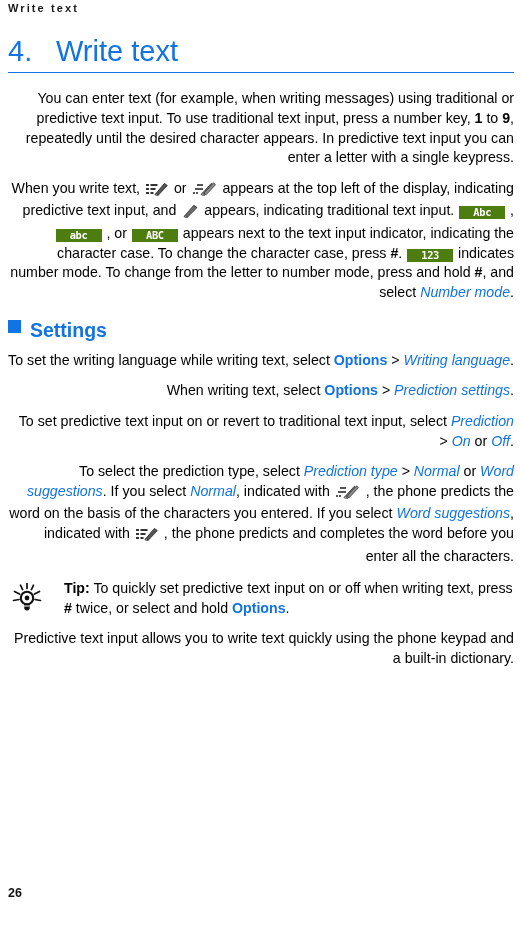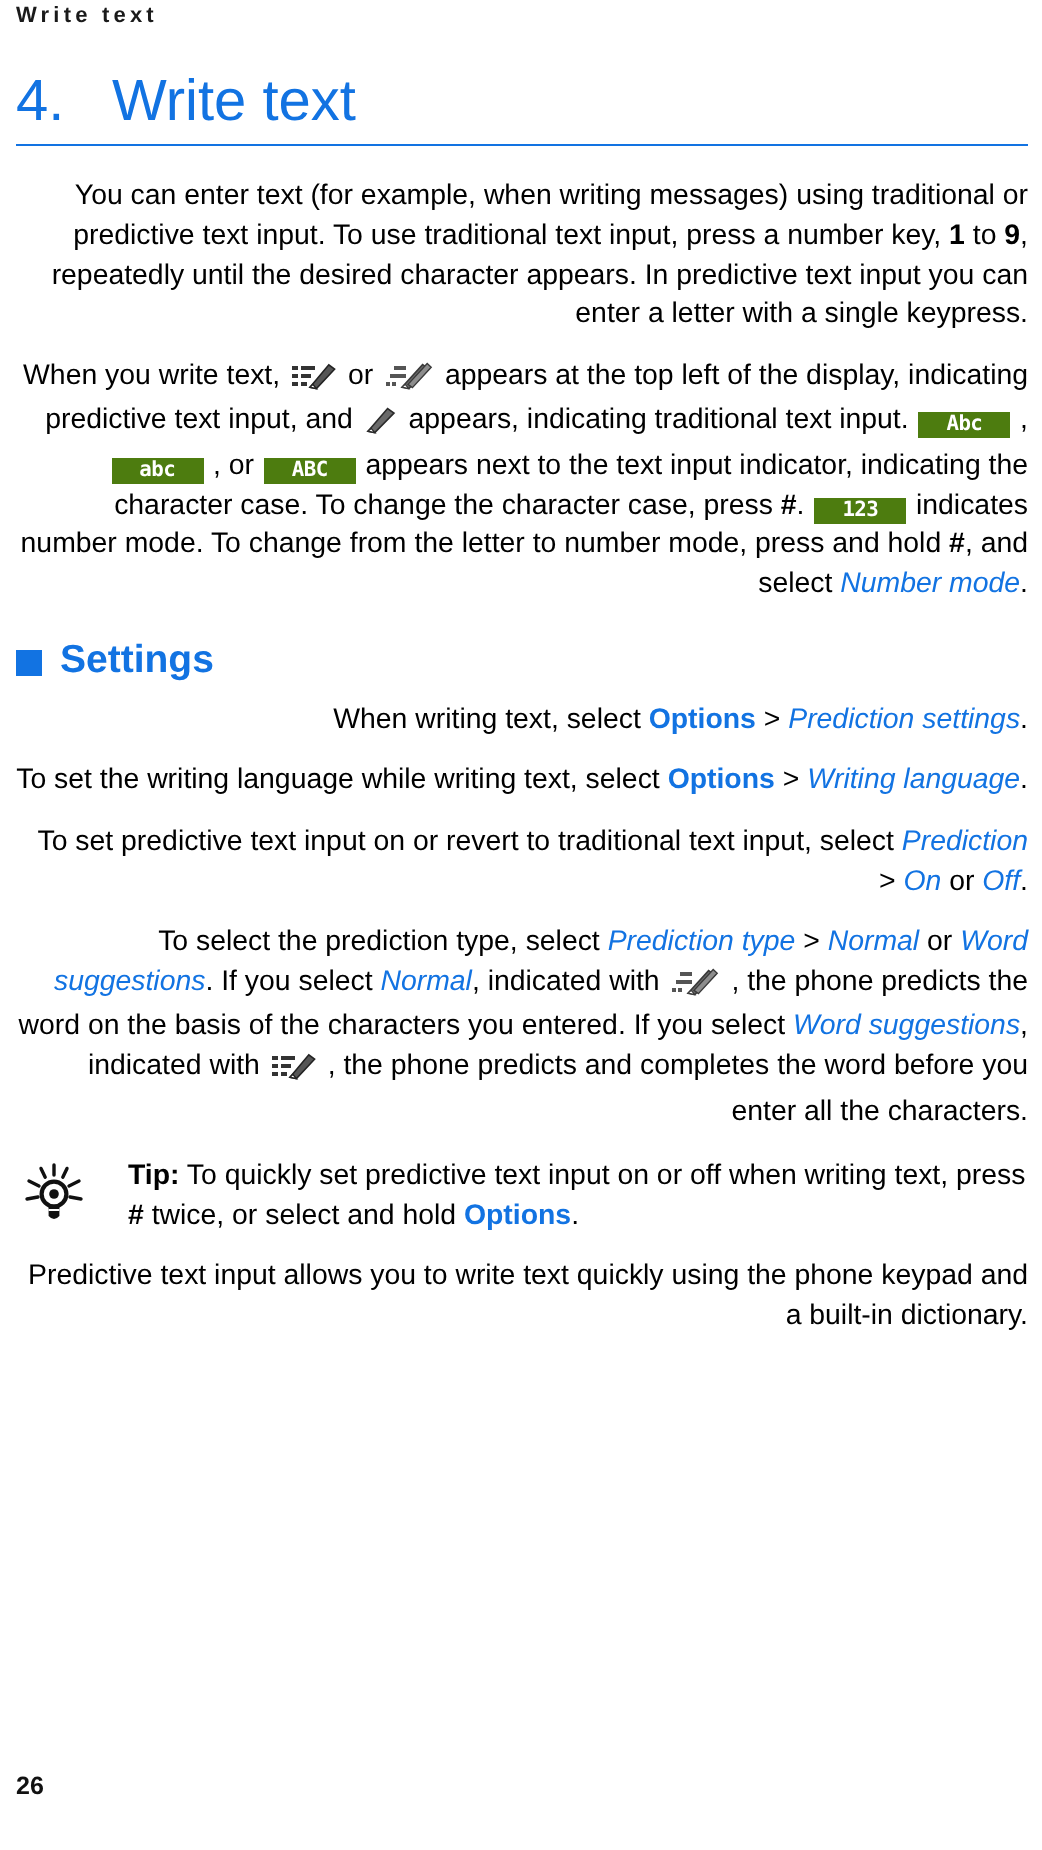--- a/index.html
+++ b/index.html
@@ -69,21 +69,20 @@
     margin: 0 0 11px 0;
     color: #000;
     text-align: right;
   }
   .b { font-weight: bold; }
   .blue-b { color: #1273e2; font-weight: bold; }
   .blue-i { color: #1273e2; font-style: italic; }
   
   h2.section {
     display: flex;
-    align-items: center;
     gap: 9px;
     color: #1273e2;
     font-size: 19.5px;
     font-weight: bold;
     margin: 18px 0 9px 0;
     line-height: 1.1;
   }
   .sq {
     display: inline-block;
     width: 13px;
@@ -178,23 +177,23 @@
           </svg></span><span> appears at the top left of the display, indicating predictive text input, and </span><span class="icon-inline"><svg width="16" height="14" viewBox="0 0 16 14">
             <path d="M2 12.6 L11.8 1.3 L15 3.5 L5.4 13.3 Z" fill="#6a6a6a" stroke="#2a2a2a" stroke-width="0.8"></path>
             <path d="M2 12.6 L5.4 13.3 L3.6 11.2 Z" fill="#fff" stroke="#2a2a2a" stroke-width="0.7"></path>
           </svg></span><span> appears, indicating traditional text input. </span><span class="badge">Abc</span><span> , </span><span class="badge">abc</span><span> , or </span><span class="badge">ABC</span><span> appears next to the text input indicator, indicating the character case. To change the character case, press </span><span class="b">#</span><span>. </span><span class="badge">123</span><span> indicates number mode. To change from the letter to number mode, press and hold </span><span class="b">#</span><span>, and select </span><span class="blue-i">Number mode</span><span>.</span></p>
 
     <h2 class="section">
       <span class="sq"></span>
       <span>Settings</span>
     </h2>
 
+    <p class="body"><span>To set the writing language while writing text, select </span><span class="blue-b">Options</span><span> &gt; </span><span class="blue-i">Writing language</span><span>.</span></p>
+
     <p class="body"><span>When writing text, select </span><span class="blue-b">Options</span><span> &gt; </span><span class="blue-i">Prediction settings</span><span>.</span></p>
-
-    <p class="body"><span>To set the writing language while writing text, select </span><span class="blue-b">Options</span><span> &gt; </span><span class="blue-i">Writing language</span><span>.</span></p>
 
     <p class="body"><span>To set predictive text input on or revert to traditional text input, select </span><span class="blue-i">Prediction</span><span> &gt; </span><span class="blue-i">On</span><span> or </span><span class="blue-i">Off</span><span>.</span></p>
 
     <p class="body"><span>To select the prediction type, select </span><span class="blue-i">Prediction type</span><span> &gt; </span><span class="blue-i">Normal</span><span> or </span><span class="blue-i">Word suggestions</span><span>. If you select </span><span class="blue-i">Normal</span><span>, indicated with </span><span class="icon-inline"><svg width="24" height="14" viewBox="0 0 24 14">
             <g fill="#555">
               <rect x="0" y="10" width="2" height="2"></rect>
               <rect x="3" y="10" width="2" height="2"></rect>
               <rect x="2" y="6" width="8" height="2"></rect>
               <rect x="4" y="2" width="6" height="2"></rect>
             </g>

